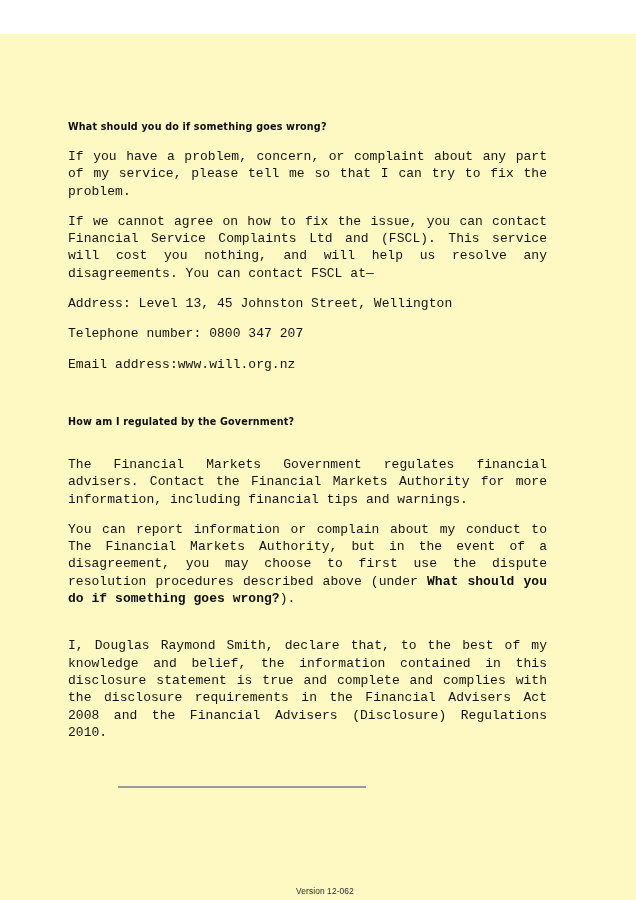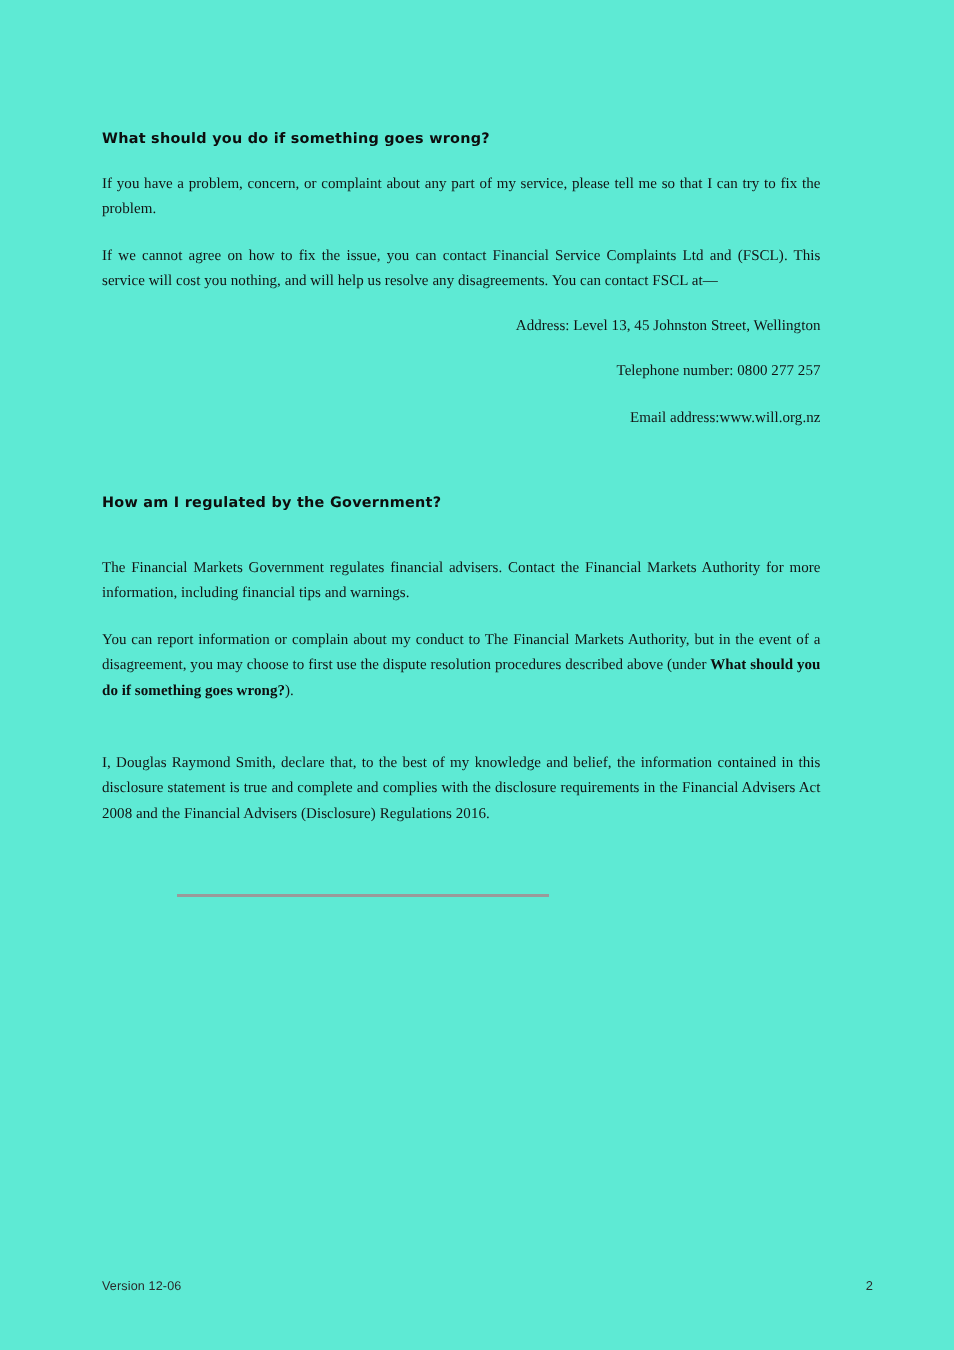--- a/index.html
+++ b/index.html
@@ -11,55 +11,56 @@
     width: 636px;
     height: 900px;
     position: relative;
     font-family: "Liberation Sans", sans-serif;
     -webkit-font-smoothing: antialiased;
   }
 
   .page {
     position: absolute;
     inset: 0;
-    background: #5eead4;
+    background: #fef9c3;
     overflow: hidden;
+    margin-top: 34px;
   }
 
   .content {
     position: absolute;
     left: 68px;
     top: 86px;
     width: 479px;
   }
 
   .heading {
     font-family: "DejaVu Sans", sans-serif;
     font-size: 9.6px;
     font-weight: bold;
     color: #0d0d0d;
     letter-spacing: 0.18px;
     line-height: 14px;
     margin: 0;
   }
 
   .para {
-    font-family: Liberation Serif, serif;
-    font-size: 10px;
+    font-family: Liberation Mono, monospace;
+    font-size: 13px;
     font-weight: normal;
     color: #131313;
     line-height: 17.3px;
     text-align: justify;
     text-justify: inter-word;
     margin: 0;
     letter-spacing: 0.04px;
   }
 
   .para.plain {
-    text-align: right;
+    text-align: left;
   }
 
   .para b, .para strong {
     font-weight: bold;
     color: #0d0d0d;
   }
 
   
   .gap-sm { height: 13px; }
   .gap-md { height: 14px; }
@@ -81,21 +82,21 @@
     background: #9a9a9a;
   }
 
   .footer {
     position: absolute;
     left: 68px;
     right: 54px;
     top: 852px;
     display: flex;
     align-items: baseline;
-    justify-content: space-between;
+    justify-content: center;
     font-family: "Liberation Sans", sans-serif;
     font-size: 8.4px;
     color: #2b2b2b;
     letter-spacing: 0.1px;
   }
   .footer .page-num {
     font-size: 8.6px;
   }
 </style>
 </head>
@@ -114,21 +115,21 @@
     <div class="gap-sm"></div>
 
     <p class="para">If we cannot agree on how to fix the issue, you can contact Financial Service Complaints Ltd and (FSCL). This service will cost you nothing, and will help us resolve any disagreements. You can contact FSCL at—</p>
 
     <div class="gap-sm"></div>
 
     <p class="para plain">Address: Level 13, 45 Johnston Street, Wellington</p>
 
     <div class="gap-sm"></div>
 
-    <p class="para plain">Telephone number: 0800 277 257</p>
+    <p class="para plain">Telephone number: 0800 347 207</p>
 
     <div class="gap-sm"></div>
 
     <p class="para plain">Email address:www.will.org.nz</p>
 
     <div class="gap-xxl"></div>
 
     <h2 class="heading">How am I regulated by the Government?</h2>
 
     <div class="gap-md"></div>
@@ -140,21 +141,21 @@
 
     <div class="gap-sm"></div>
 
     <p class="para"><span>You can report information or complain about my conduct to The Financial Markets Authority, but in the event of a disagreement, you may choose to first use the dispute resolution procedures described above (under </span><b>What should you do if something goes wrong?</b><span>).</span></p>
 
     <div class="gap-lg"></div>
 
 
     <div class="gap-md"></div>
 
-    <p class="para">I, Douglas Raymond Smith, declare that, to the best of my knowledge and belief, the information contained in this disclosure statement is true and complete and complies with the disclosure requirements in the Financial Advisers Act 2008 and the Financial Advisers (Disclosure) Regulations 2016.</p>
+    <p class="para">I, Douglas Raymond Smith, declare that, to the best of my knowledge and belief, the information contained in this disclosure statement is true and complete and complies with the disclosure requirements in the Financial Advisers Act 2008 and the Financial Advisers (Disclosure) Regulations 2010.</p>
 
     <div class="gap-sm"></div>
 
 
     <div class="gap-sig"></div>
 
     <div class="sig-line-wrap">
       <div class="sig-line"></div>
     </div>
 

